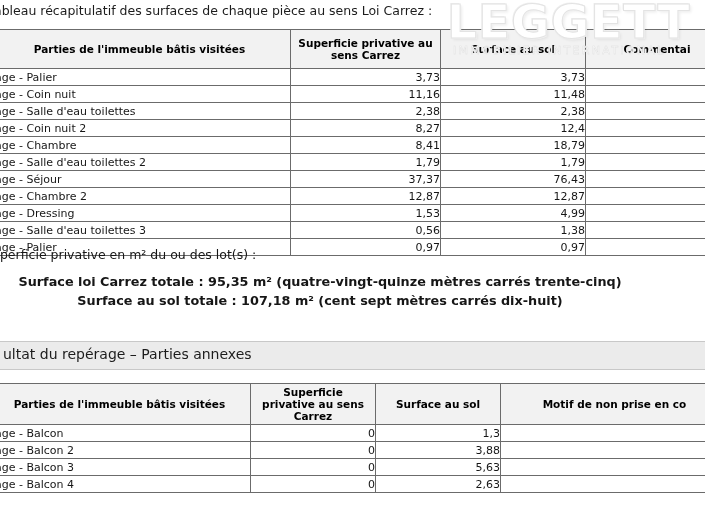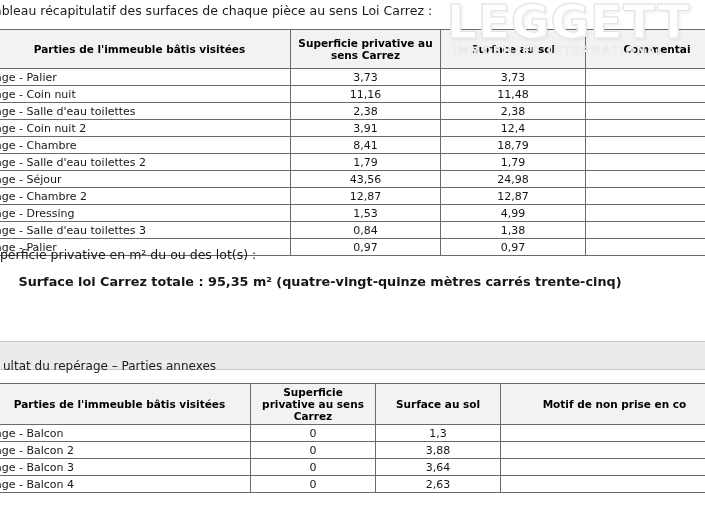--- a/index.html
+++ b/index.html
@@ -107,21 +107,21 @@
     background: #ffffff;
     font-size: 11px;
   }
   .cell-label {
     text-align: left;
     padding-left: 6px !important;
     white-space: nowrap;
     overflow: hidden;
   }
   .cell-num {
-    text-align: center;
+    text-align: right;
     margin-left: 36px;
   }
   .cell-blank { }
 
   
   .sub-line {
     position: absolute;
     top: 247px;
     left: -8px;
     font-size: 12.5px;
@@ -146,22 +146,22 @@
     left: -10px;
     width: 722px;
     height: 29px;
     background: #ebebeb;
     border: 1px solid #c8c8c8;
     box-sizing: border-box;
   }
   .section-bar .section-title {
     position: absolute;
     left: 12px;
-    top: 17px;
-    font-size: 12px;
+    top: 4px;
+    font-size: 14px;
     color: #1c1c1c;
     white-space: nowrap;
   }
 
   
   .tbl-annexes {
     position: absolute;
     top: 383px;
     left: -12px;
     width: 740px;
@@ -221,73 +221,74 @@
         <td class="cell-blank"></td>
       </tr>
       <tr>
         <td class="cell-label">age - Salle d'eau toilettes</td>
         <td class="cell-num">2,38</td>
         <td class="cell-num">2,38</td>
         <td class="cell-blank"></td>
       </tr>
       <tr>
         <td class="cell-label">age - Coin nuit 2</td>
-        <td class="cell-num">3,91</td>
+        <td class="cell-num">8,27</td>
         <td class="cell-num">12,4</td>
         <td class="cell-blank"></td>
       </tr>
       <tr>
         <td class="cell-label">age - Chambre</td>
         <td class="cell-num">8,41</td>
         <td class="cell-num">18,79</td>
         <td class="cell-blank"></td>
       </tr>
       <tr>
         <td class="cell-label">age - Salle d'eau toilettes 2</td>
         <td class="cell-num">1,79</td>
         <td class="cell-num">1,79</td>
         <td class="cell-blank"></td>
       </tr>
       <tr>
         <td class="cell-label">age - Séjour</td>
-        <td class="cell-num">43,56</td>
-        <td class="cell-num">24,98</td>
+        <td class="cell-num">37,37</td>
+        <td class="cell-num">76,43</td>
         <td class="cell-blank"></td>
       </tr>
       <tr>
         <td class="cell-label">age - Chambre 2</td>
         <td class="cell-num">12,87</td>
         <td class="cell-num">12,87</td>
         <td class="cell-blank"></td>
       </tr>
       <tr>
         <td class="cell-label">age - Dressing</td>
         <td class="cell-num">1,53</td>
         <td class="cell-num">4,99</td>
         <td class="cell-blank"></td>
       </tr>
       <tr>
         <td class="cell-label">age - Salle d'eau toilettes 3</td>
-        <td class="cell-num">0,84</td>
+        <td class="cell-num">0,56</td>
         <td class="cell-num">1,38</td>
         <td class="cell-blank"></td>
       </tr>
       <tr>
         <td class="cell-label">age - Palier</td>
         <td class="cell-num">0,97</td>
         <td class="cell-num">0,97</td>
         <td class="cell-blank"></td>
       </tr>
     </tbody>
   </table>
 
   <div class="sub-line">uperficie privative en m² du ou des lot(s) :</div>
 
   <div class="totals">
     <div>Surface loi Carrez totale : 95,35 m² (quatre-vingt-quinze mètres carrés trente-cinq)</div>
+    <div>Surface au sol totale : 107,18 m² (cent sept mètres carrés dix-huit)</div>
   </div>
 
   <div class="section-bar">
     <div class="section-title">ultat du repérage – Parties annexes</div>
   </div>
 
   <table class="tbl-annexes">
     <colgroup>
       <col style="width:262px">
       <col style="width:125px">
@@ -311,21 +312,21 @@
       </tr>
       <tr>
         <td class="cell-label">age - Balcon 2</td>
         <td class="cell-num">0</td>
         <td class="cell-num">3,88</td>
         <td class="cell-blank"></td>
       </tr>
       <tr>
         <td class="cell-label">age - Balcon 3</td>
         <td class="cell-num">0</td>
-        <td class="cell-num">3,64</td>
+        <td class="cell-num">5,63</td>
         <td class="cell-blank"></td>
       </tr>
       <tr>
         <td class="cell-label">age - Balcon 4</td>
         <td class="cell-num">0</td>
         <td class="cell-num">2,63</td>
         <td class="cell-blank"></td>
       </tr>
     </tbody>
   </table>

